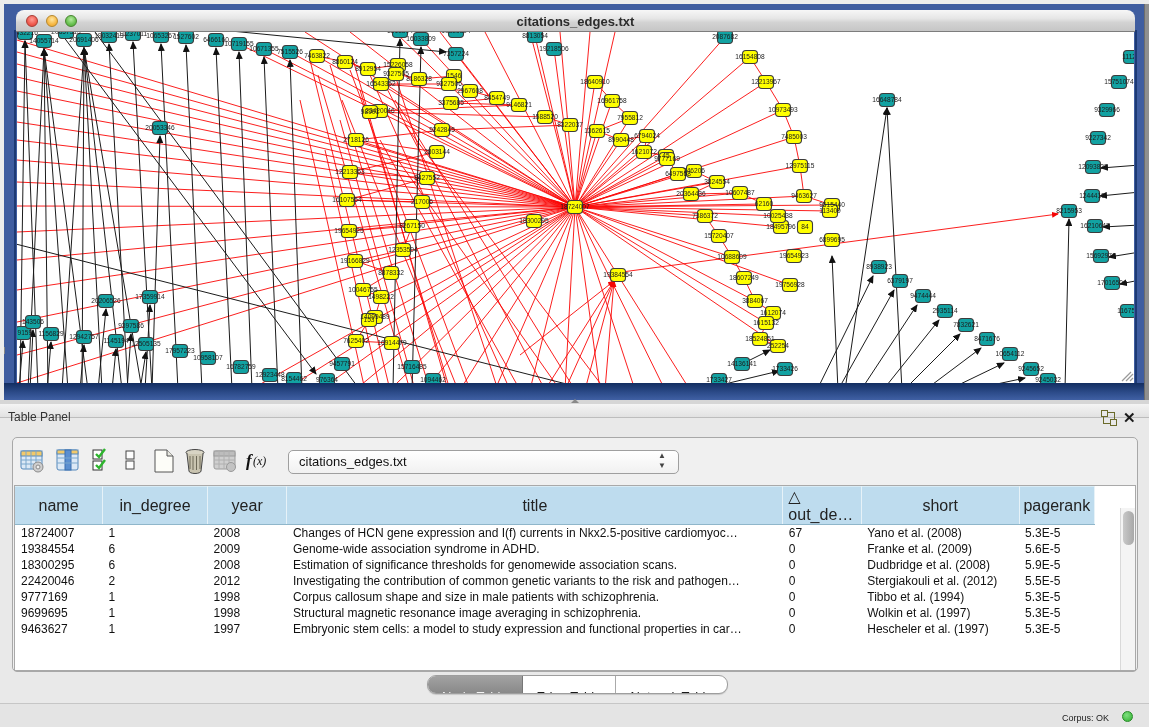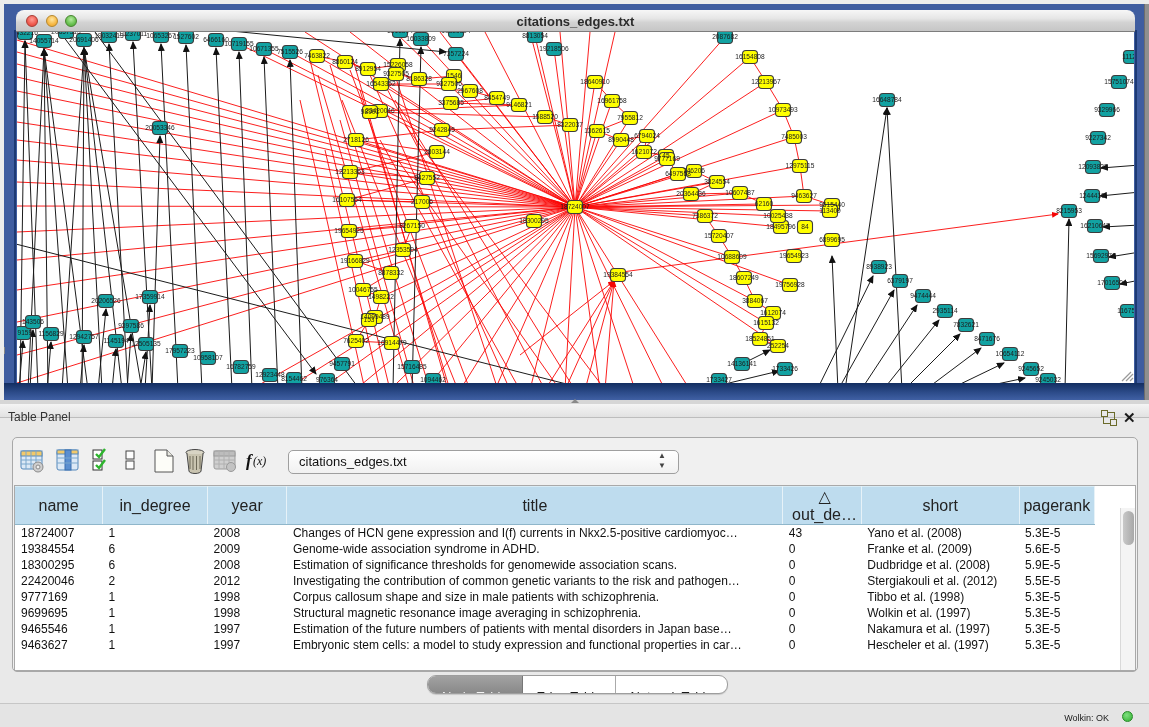--- a/index.html
+++ b/index.html
@@ -643,30 +643,30 @@
   </div>
 <div id="dropdown">citations_edges.txt<span class="arr">▲<br>▼</span></div>
 <div id="tblwrap">
 <table>
 <tbody>
         <tr>
           <th class="c1">name</th>
           <th class="c2">in_degree</th>
           <th class="c3">year</th>
           <th class="c4">title</th>
-          <th class="c5" style="text-align:center;padding-left:5px">△ out_de…</th>
+          <th class="c5" style="text-align:left;padding-left:5px">△ out_de…</th>
           <th class="c6">short</th>
           <th class="c7">pagerank</th>
         </tr>
 <tr>
           <td class="c1">18724007</td>
           <td class="c2">1</td>
           <td class="c3">2008</td>
           <td class="c4">Changes of HCN gene expression and I(f) currents in Nkx2.5-positive cardiomyoc…</td>
-          <td class="c5">43</td>
+          <td class="c5">67</td>
           <td class="c6">Yano et al. (2008)</td>
           <td class="c7">5.3E-5</td>
         </tr>
 <tr>
           <td class="c1">19384554</td>
           <td class="c2">6</td>
           <td class="c3">2009</td>
           <td class="c4">Genome-wide association syndrome in ADHD.</td>
           <td class="c5">0</td>
           <td class="c6">Franke et al. (2009)</td>
@@ -689,39 +689,30 @@
           <td class="c5">0</td>
           <td class="c6">Stergiakouli et al. (2012)</td>
           <td class="c7">5.5E-5</td>
         </tr>
 <tr>
           <td class="c1">9777169</td>
           <td class="c2">1</td>
           <td class="c3">1998</td>
           <td class="c4">Corpus callosum shape and size in male patients with schizophrenia.</td>
           <td class="c5">0</td>
-          <td class="c6">Tibbo et al. (1998)</td>
+          <td class="c6">Tibbo et al. (1994)</td>
           <td class="c7">5.3E-5</td>
         </tr>
 <tr>
           <td class="c1">9699695</td>
           <td class="c2">1</td>
           <td class="c3">1998</td>
           <td class="c4">Structural magnetic resonance image averaging in schizophrenia.</td>
           <td class="c5">0</td>
           <td class="c6">Wolkin et al. (1997)</td>
-          <td class="c7">5.3E-5</td>
-        </tr>
-<tr>
-          <td class="c1">9465546</td>
-          <td class="c2">1</td>
-          <td class="c3">1997</td>
-          <td class="c4">Estimation of the future numbers of patients with mental disorders in Japan base…</td>
-          <td class="c5">0</td>
-          <td class="c6">Nakamura et al. (1997)</td>
           <td class="c7">5.3E-5</td>
         </tr>
 <tr>
           <td class="c1">9463627</td>
           <td class="c2">1</td>
           <td class="c3">1997</td>
           <td class="c4">Embryonic stem cells: a model to study expression and functional properties in car…</td>
           <td class="c5">0</td>
           <td class="c6">Hescheler et al. (1997)</td>
           <td class="c7">5.3E-5</td>
@@ -731,15 +722,15 @@
 <div id="scrollbar">
       <div id="thumb"></div>
     </div>
 </div>
 <div id="tabs">
     <div class="tab sel">Node Table</div>
     <div class="tab">Edge Table</div>
     <div class="tab">Network Table</div>
   </div>
 <div id="statusline">
-    <div id="mem">Wolkin: OK</div>
+    <div id="mem">Corpus: OK</div>
     <div id="memdot"></div>
   </div>
 
 </body></html>

